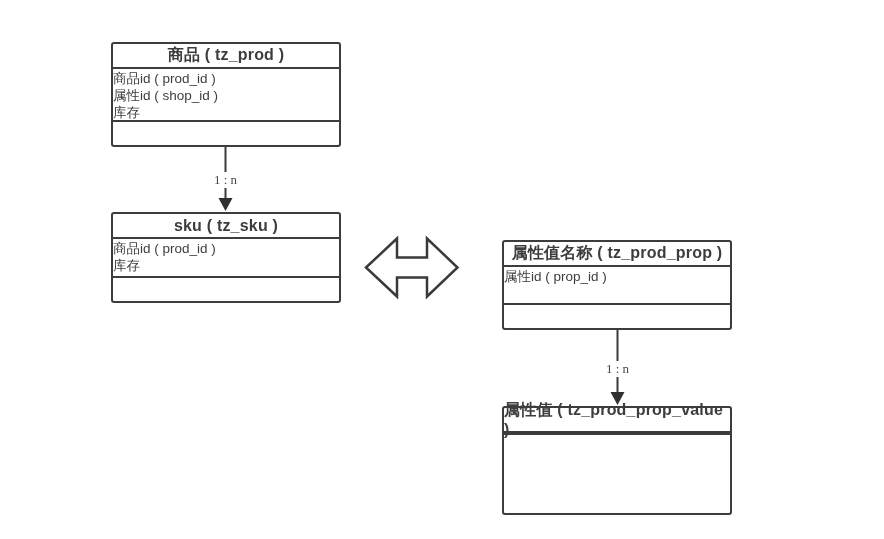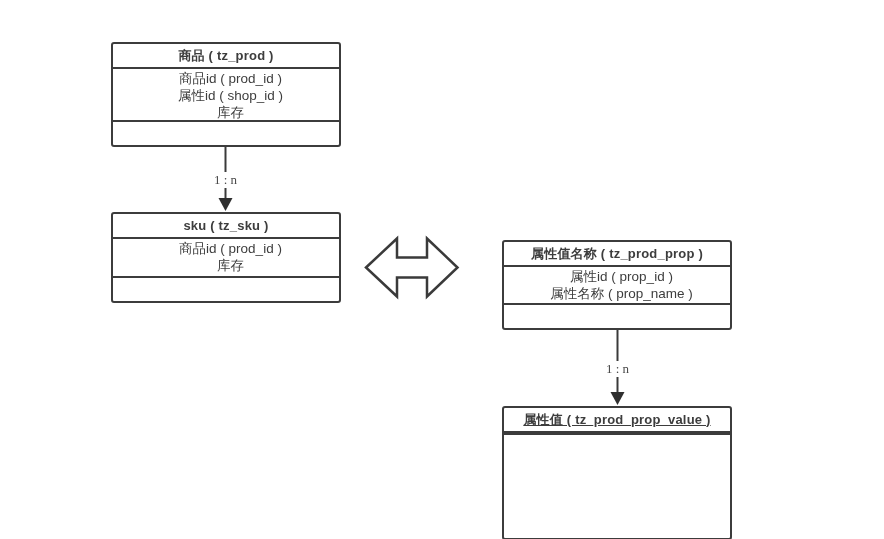--- a/index.html
+++ b/index.html
@@ -42,29 +42,28 @@
     flex-direction: column;
     color: #3d3d3d;
   }
   .entity-title {
     height: 25px;
     flex: 0 0 25px;
     border-bottom: 2px solid #3c3c3c;
     display: flex;
     align-items: center;
     justify-content: center;
-    font-size: 13px;
+    font-size: 16px;
     font-weight: bold;
     letter-spacing: 0.2px;
   }
   .entity-fields {
     flex: 1 1 auto;
-    padding: 1px 4px 0 13px;
+    padding: 1px 4px 0 0;
     overflow: hidden;
-    text-align: center;
   }
   .field {
     font-size: 13.5px;
     line-height: 17px;
     white-space: nowrap;
     color: #3d3d3d;
   }
   .entity-footer {
     flex: 0 0 25px;
     height: 25px;
@@ -119,26 +118,25 @@
       <div class="field">商品id ( prod_id )</div>
       <div class="field">库存</div>
     </div>
     <div class="entity-footer"></div>
   </div>
 
   <div class="entity" style="left:502px; top:240px; width:230px; height:90px;">
     <div class="entity-title">属性值名称 ( tz_prod_prop )</div>
     <div class="entity-fields">
       <div class="field">属性id ( prop_id )</div>
-      <div class="field">属性名称 ( prop_name )</div>
     </div>
     <div class="entity-footer"></div>
   </div>
 
-  <div class="entity" style="left:502px; top:406px; width:230px; height:134px;text-decoration:underline;">
+  <div class="entity" style="left:502px; top:406px; width:230px; height:109px;">
     <div class="entity-title">属性值 ( tz_prod_prop_value )</div>
     <div class="entity-footer"></div>
   </div>
 
   <div class="rel-label" style="left:225.5px; top:172px;">1 : n</div>
   <div class="rel-label" style="left:617.5px; top:361px;">1 : n</div>
 
 </div>
 
 </body></html>

